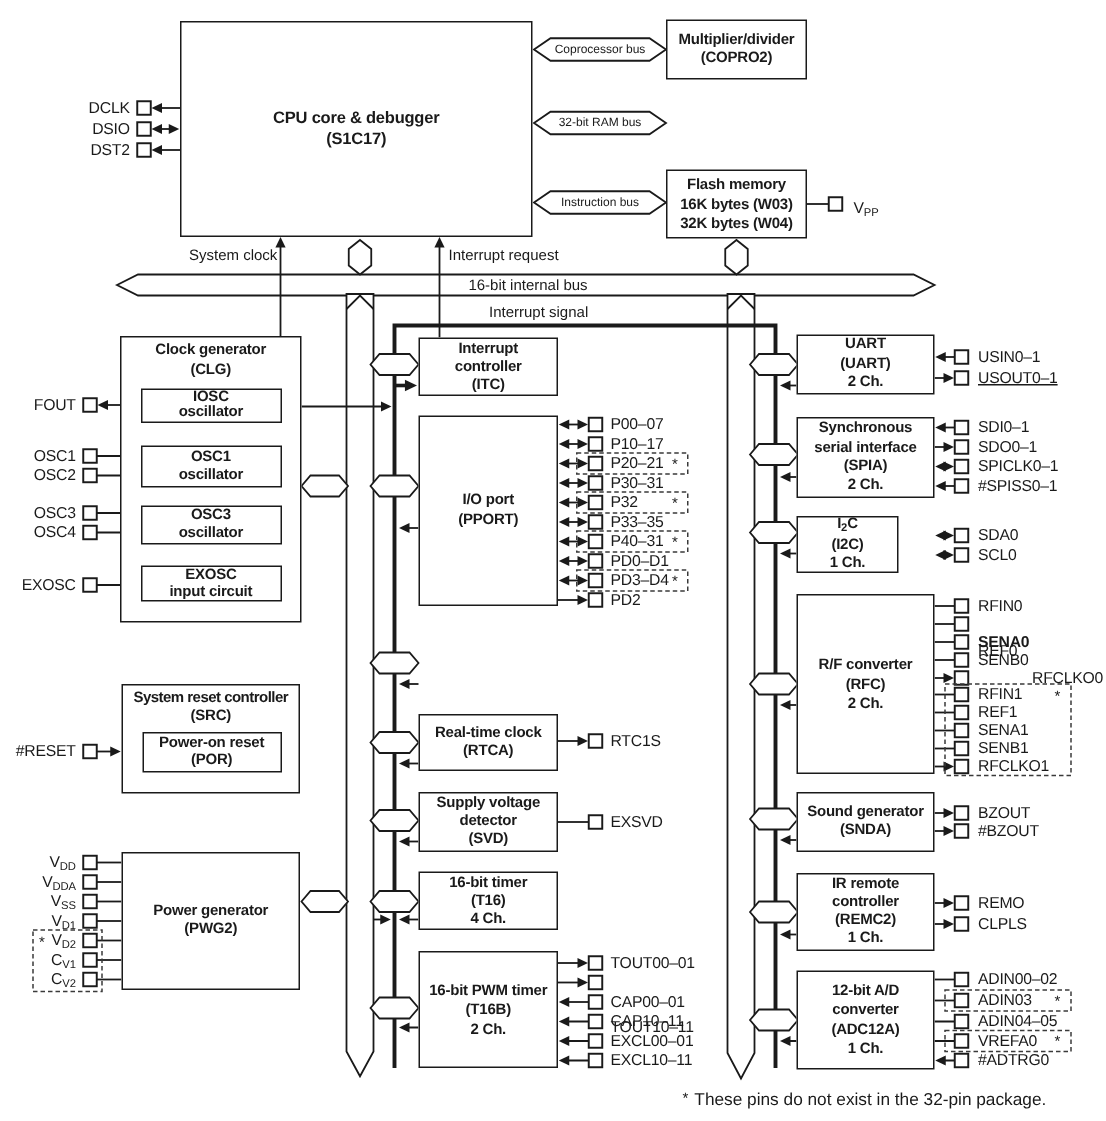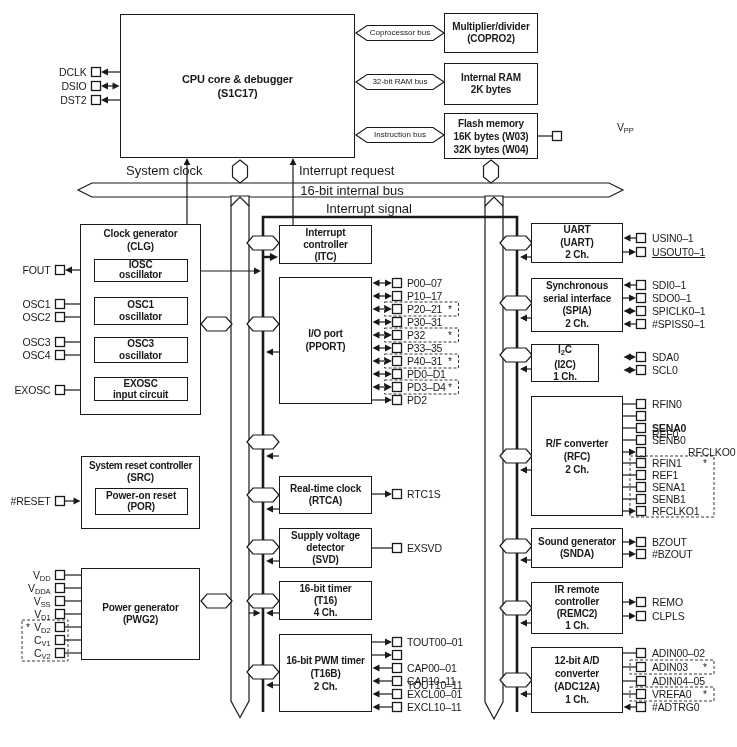--- a/index.html
+++ b/index.html
@@ -10,21 +10,21 @@
        display:flex;flex-direction:column;align-items:center;justify-content:center;
        font-weight:bold;font-size:10px;line-height:12.5px;text-align:center;letter-spacing:-0.15px;z-index:3}
   .blk span{display:block}
   .blk.topalign{justify-content:flex-start;padding-top:3px}
   .inner{position:absolute;box-sizing:border-box;border:1.3px solid #1a1a1a;background:#fff;
          display:flex;flex-direction:column;align-items:center;justify-content:center;
          font-weight:bold;font-size:10px;line-height:11.5px;text-align:center}
   .cpu{font-size:11px;line-height:14.5px}
   .tight{letter-spacing:-0.35px}
   .lbl{position:absolute;white-space:nowrap;z-index:4}
-  .f85{font-size:13px;line-height:13px}
+  .f85{font-size:10px;line-height:13px}
   .bus-label{position:absolute;font-size:8px;line-height:14px;text-align:center;white-space:nowrap;z-index:4}
   .pin-label{position:absolute;font-size:10.5px;line-height:14px;white-space:nowrap;letter-spacing:-0.15px;z-index:4}
   sub.pinsub{font-size:7.5px;vertical-align:-2px;letter-spacing:-0.1px}
   #footnote{font-size:11.5px;line-height:14px}
   .fn-marker{font-size:10px;vertical-align:1.5px;margin-right:4px}
 </style>
 </head>
 <body>
 
 <div id="stage">
@@ -288,24 +288,20 @@
     </svg>
 
   <div class="blk cpu" style="left:120px;top:14px;width:235px;height:144px">
     <span>CPU core &amp; debugger</span>
     <span>(S1C17)</span>
   </div>
   <div class="blk" style="left:444px;top:13px;width:94px;height:40px">
     <span>Multiplier/divider</span>
     <span>(COPRO2)</span>
   </div>
-  <div class="blk" style="left:444px;top:63px;width:94px;height:42px">
-    <span>Internal RAM</span>
-    <span>2K bytes</span>
-  </div>
   <div class="blk" style="left:444px;top:113px;width:94px;height:46px;line-height:13px">
     <span>Flash memory</span>
     <span>16K bytes (W03)</span>
     <span>32K bytes (W04)</span>
   </div>
 
   <div class="blk topalign" style="left:80px;top:224px;width:121px;height:191px">
     <span>Clock generator</span>
     <span>(CLG)</span>
     <div class="inner" style="left:12.6px;top:33.6px;width:94px;height:23px;line-height:10.5px">
@@ -406,38 +402,41 @@
   </div>
 
   <span class="bus-label" style="left:356px;top:26px;width:88px">Coprocessor bus</span>
   <span class="bus-label" style="left:356px;top:75px;width:88px">32-bit RAM bus</span>
   <span class="bus-label" style="left:356px;top:128px;width:88px">Instruction bus</span>
   <span class="lbl f85" style="left:126px;top:164px;width:58px;text-align:right">System clock</span>
   <span class="lbl f85" style="left:299px;top:164px">Interrupt request</span>
   <span class="lbl f85" style="left:292px;top:183.5px;width:120px;text-align:center">16-bit internal bus</span>
   <span class="lbl f85" style="left:326px;top:202px">Interrupt signal</span>
 
+  <span class="lbl" id="footnote" style="left:455px;top:726px">
+    <span class="fn-marker">*</span><span>These pins do not exist in the 32-pin package.</span>
+  </span>
 <span class="pin-label" style="right: 650.5px; top: 65px;"><span style="display: inline;">DCLK</span></span>
     <span class="pin-label" style="right: 650.5px; top: 79px;"><span style="display: inline;">DSIO</span></span>
     <span class="pin-label" style="right: 650.5px; top: 93px;"><span style="display: inline;">DST2</span></span>
     <span class="pin-label" style="right: 686.5px; top: 263px;"><span style="display: inline;">FOUT</span></span>
     <span class="pin-label" style="right: 686.5px; top: 297px;"><span style="display: inline;">OSC1</span></span>
     <span class="pin-label" style="right: 686.5px; top: 310px;"><span style="display: inline;">OSC2</span></span>
     <span class="pin-label" style="right: 686.5px; top: 335px;"><span style="display: inline;">OSC3</span></span>
     <span class="pin-label" style="right: 686.5px; top: 348px;"><span style="display: inline;">OSC4</span></span>
     <span class="pin-label" style="right: 686.5px; top: 383px;"><span style="display: inline;">EXOSC</span></span>
     <span class="pin-label" style="right: 686.5px; top: 494px;"><span style="display: inline;">#RESET</span></span>
     <span class="pin-label" style="right: 686.5px; top: 568px;"><span style="display: inline;">V</span><sub class="pinsub">DD</sub></span>
     <span class="pin-label" style="right: 686.5px; top: 581px;"><span style="display: inline;">V</span><sub class="pinsub">DDA</sub></span>
     <span class="pin-label" style="right: 686.5px; top: 594px;"><span style="display: inline;">V</span><sub class="pinsub">SS</sub></span>
     <span class="pin-label" style="right: 686.5px; top: 607px;"><span style="display: inline;">V</span><sub class="pinsub">D1</sub></span>
     <span class="pin-label" style="right: 686.5px; top: 620px;"><span style="display: inline;">V</span><sub class="pinsub">D2</sub></span>
     <span class="pin-label" style="right: 686.5px; top: 633px;"><span style="display: inline;">C</span><sub class="pinsub">V1</sub></span>
     <span class="pin-label" style="right: 686.5px; top: 646px;"><span style="display: inline;">C</span><sub class="pinsub">V2</sub></span>
-    <span class="pin-label" style="left: 569px; top: 120px; margin-left: 48px;"><span style="display: inline;">V</span><sub class="pinsub">PP</sub></span>
+    <span class="pin-label" style="left: 569px; top: 132px;"><span style="display: inline;">V</span><sub class="pinsub">PP</sub></span>
     <span class="pin-label" style="left: 407px; top: 276px;"><span style="display: inline;">P00–07</span></span>
     <span class="pin-label" style="left: 407px; top: 289px;"><span style="display: inline;">P10–17</span></span>
     <span class="pin-label" style="left: 407px; top: 302px;"><span style="display: inline;">P20–21</span></span>
     <span class="pin-label" style="left: 407px; top: 315px;"><span style="display: inline;">P30–31</span></span>
     <span class="pin-label" style="left: 407px; top: 328px;"><span style="display: inline;">P32</span></span>
     <span class="pin-label" style="left: 407px; top: 341px;"><span style="display: inline;">P33–35</span></span>
     <span class="pin-label" style="left: 407px; top: 354px;"><span style="display: inline;">P40–31</span></span>
     <span class="pin-label" style="left: 407px; top: 367px;"><span style="display: inline;">PD0–D1</span></span>
     <span class="pin-label" style="left: 407px; top: 380px;"><span style="display: inline;">PD3–D4</span></span>
     <span class="pin-label" style="left: 407px; top: 393px;"><span style="display: inline;">PD2</span></span>

